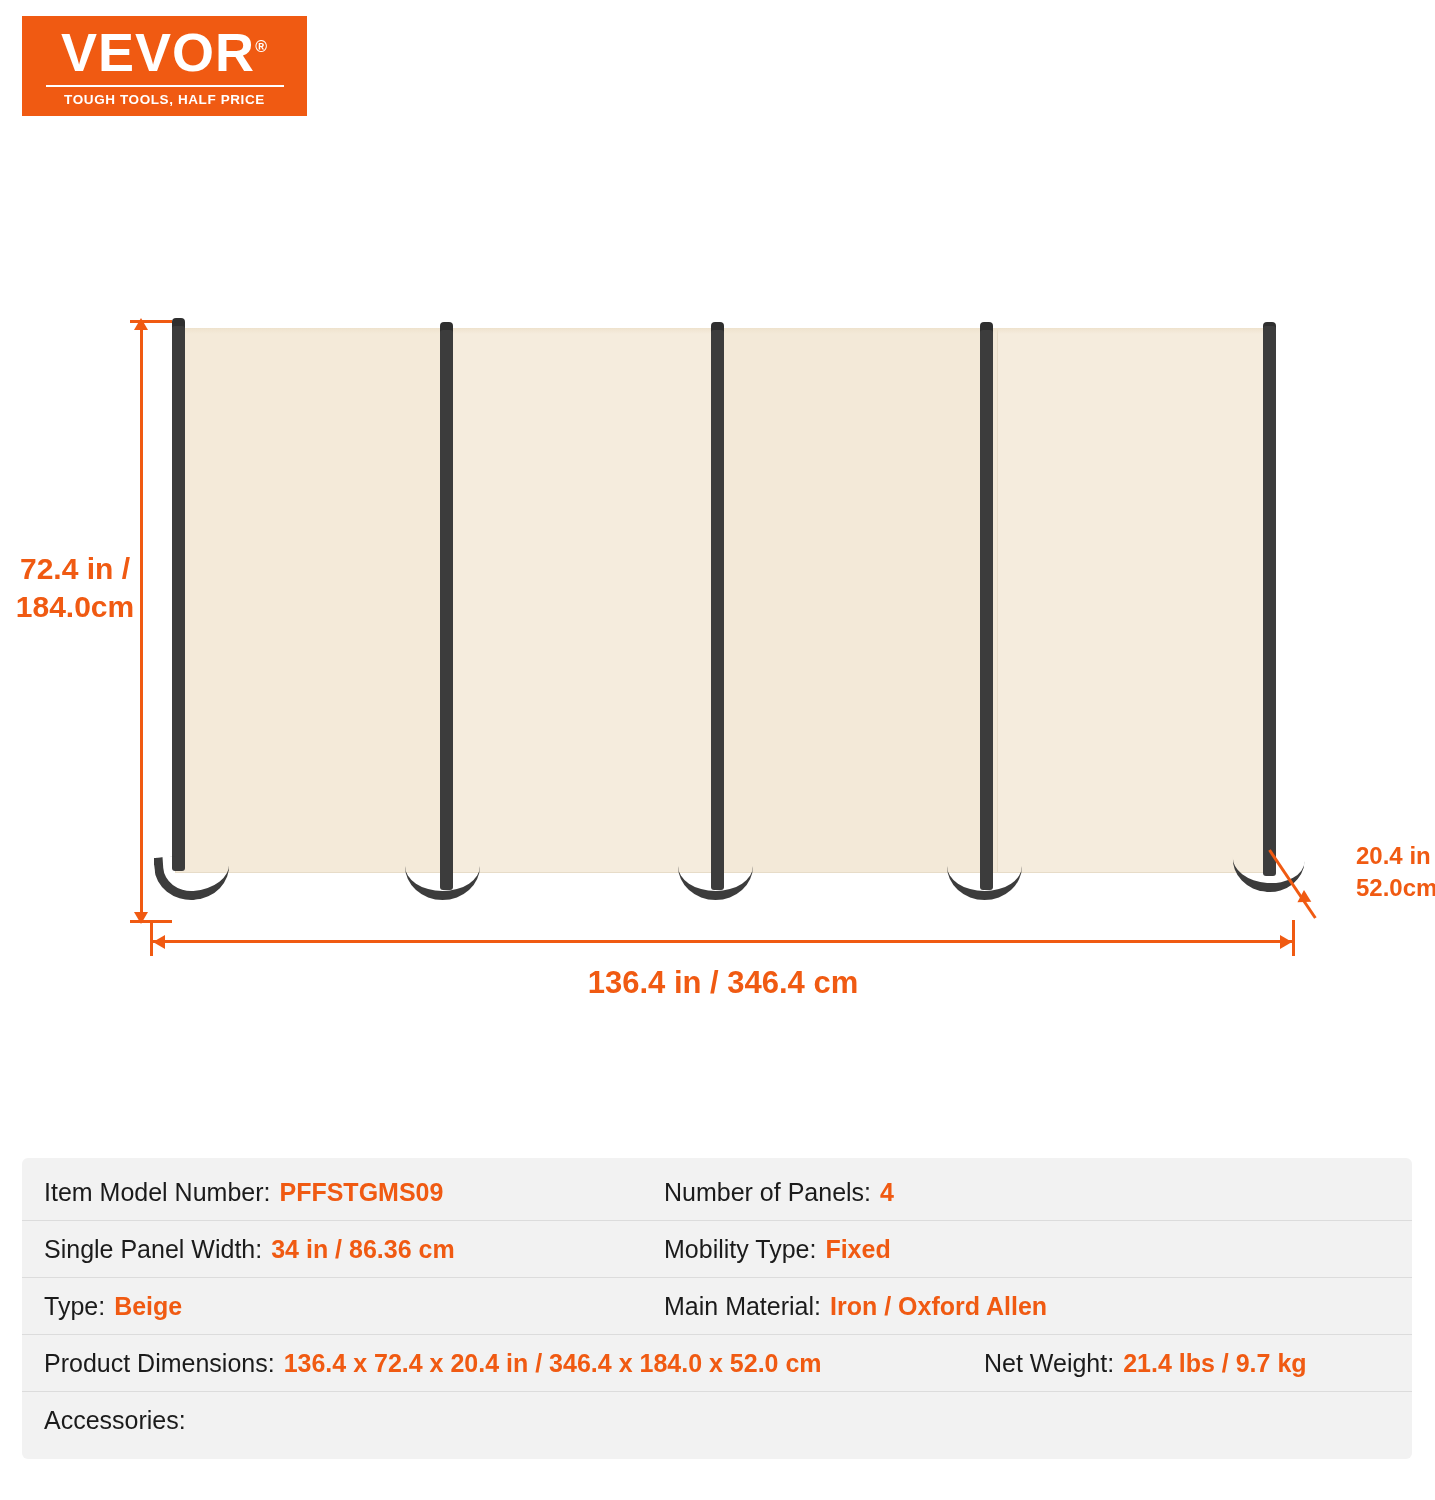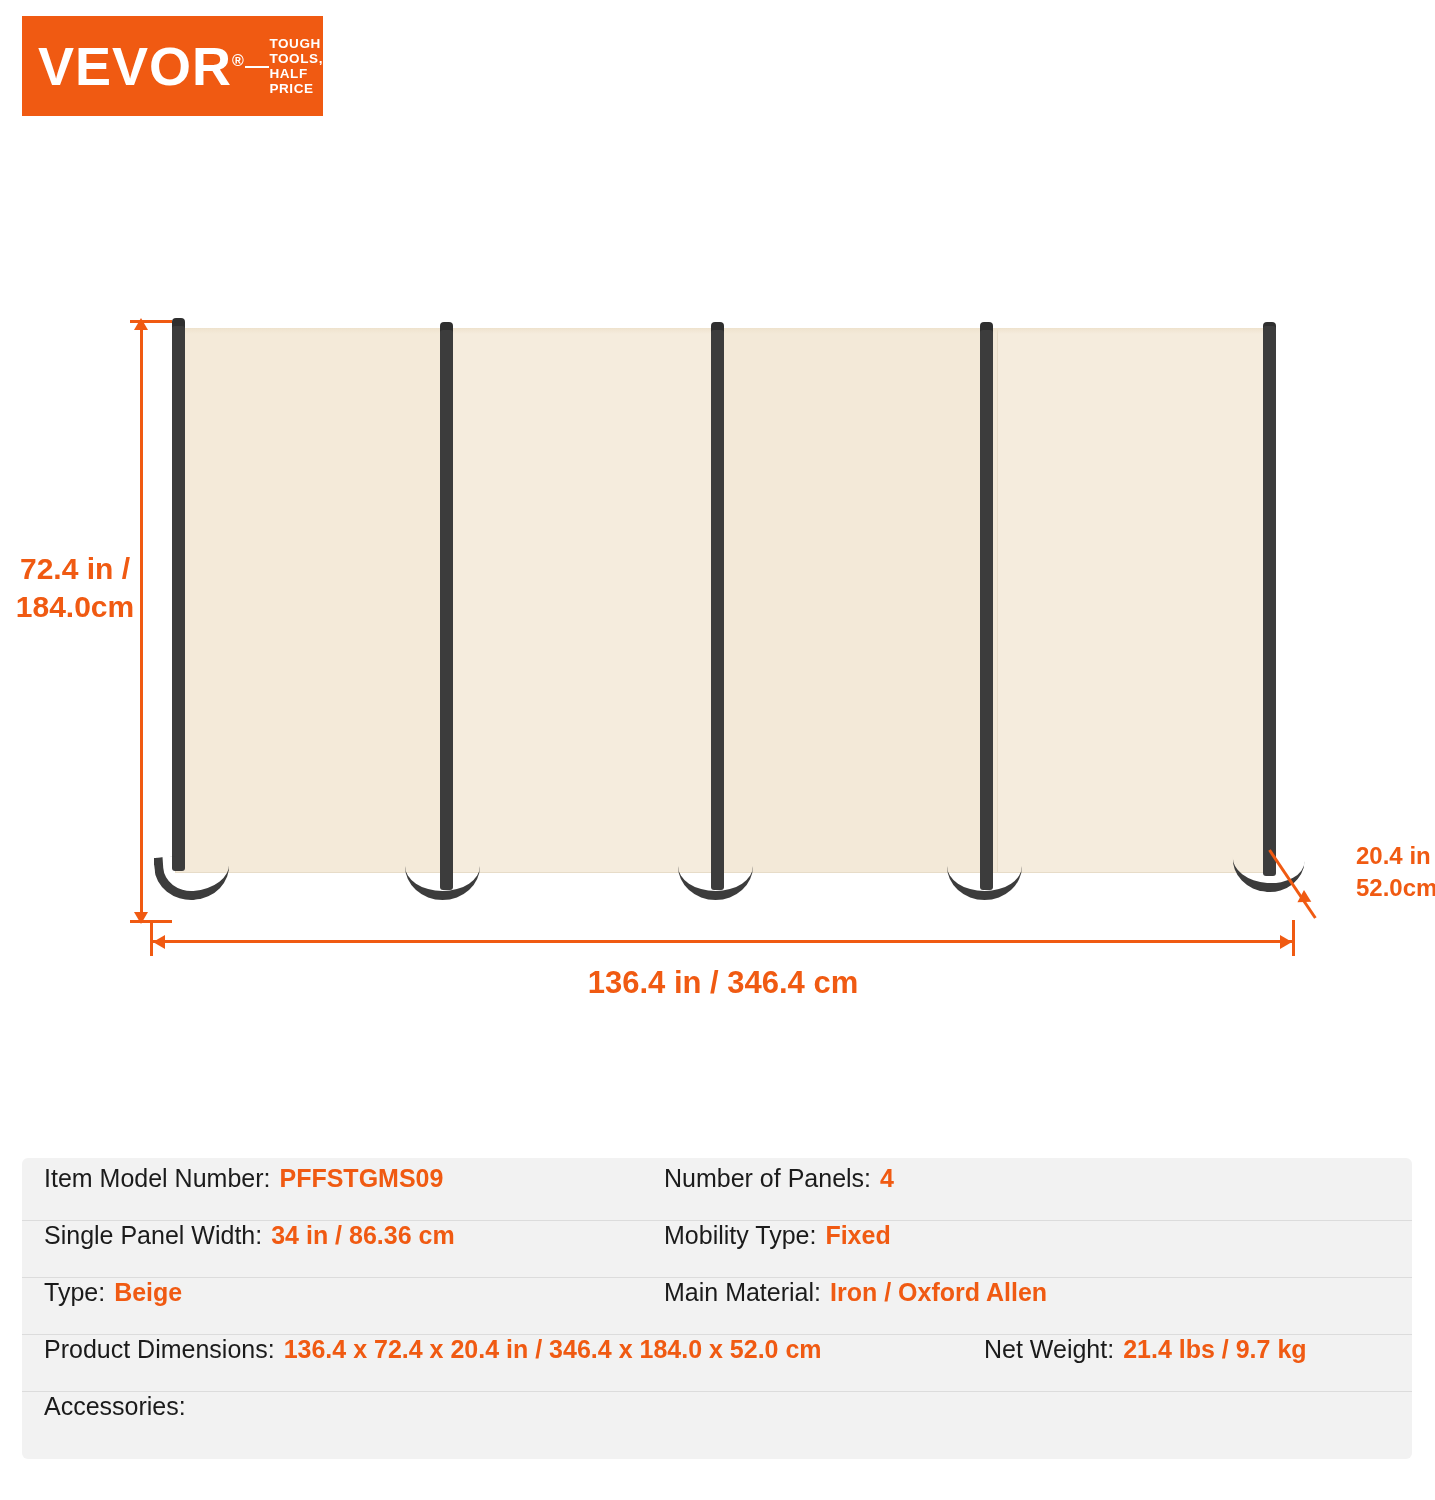--- a/index.html
+++ b/index.html
@@ -17,24 +17,23 @@
 
   
   .logo-box {
     position: absolute;
     left: 22px;
     top: 16px;
     width: 285px;
     height: 100px;
     background: #f05a12;
     display: flex;
-    flex-direction: row;
+    flex-direction: column;
     justify-content: center;
     align-items: center;
-    padding-left: 16px;
   }
   .logo-word {
     color: #ffffff;
     font-size: 54px;
     font-weight: bold;
     letter-spacing: 1px;
     line-height: 1;
     position: relative;
     font-family: "Liberation Sans", sans-serif;
   }
@@ -188,21 +187,21 @@
     left: 22px;
     top: 1158px;
     width: 1390px;
     background: #f2f2f2;
     border-radius: 6px;
     padding: 6px 0 10px 0;
     box-sizing: border-box;
   }
   .spec-row {
     display: flex;
-    align-items: flex-start;
+    align-items: center;
     border-bottom: 1px solid #dcdcdc;
     min-height: 57px;
     padding: 0 22px;
     box-sizing: border-box;
   }
   .spec-row:last-child { border-bottom: none; }
   .cell {
     display: flex;
     align-items: baseline;
     gap: 9px;

